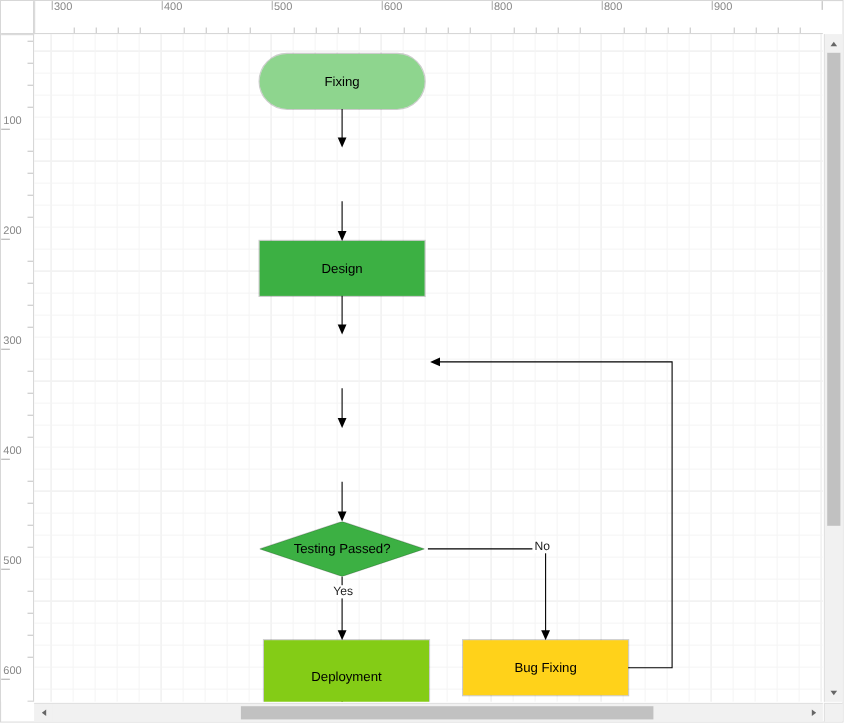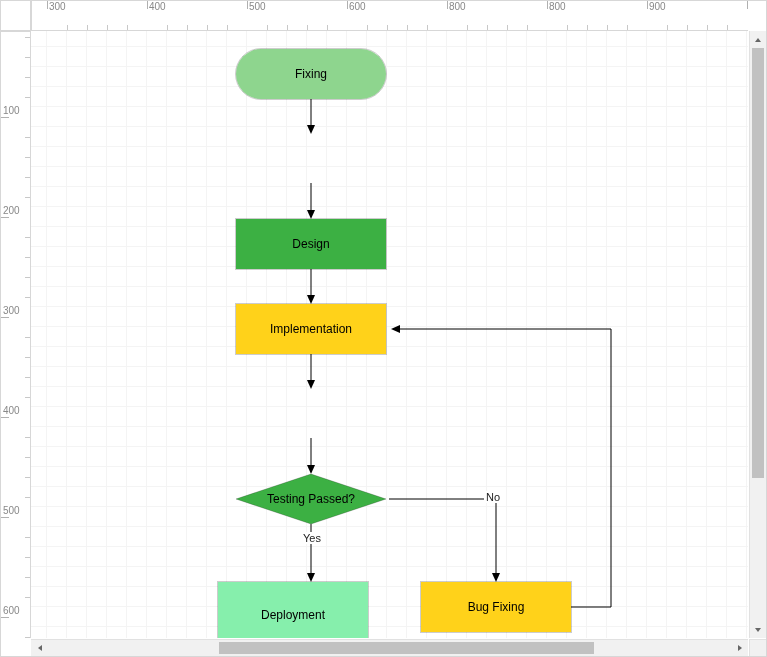--- a/index.html
+++ b/index.html
@@ -322,30 +322,27 @@
 
       <div class="edge-label" style="left:270px;top:501px">Yes</div>
       <div class="edge-label" style="left:453px;top:460px">No</div>
 
       <div class="node terminator" style="left:205px;top:18px;width:150px;height:50px;background:#8ED58E">
         <span>Fixing</span>
       </div>
       <div class="node process" style="left:205px;top:188px;width:150px;height:50px;background:#3CB043">
         <span>Design</span>
       </div>
-      <div class="node process" style="left:205px;top:273px;width:150px;height:50px;background:#FFD21A">
-        <span>Implementation</span>
-      </div>
       <div class="node decision" style="left:205px;top:443px;width:150px;height:50px">
         <svg viewBox="0 0 150 50" width="150" height="50">
           <polygon points="75,0 150,25 75,50 0,25" fill="#3CB043" stroke="rgba(0,0,0,0.2)"></polygon>
         </svg>
         <span class="lbl">Testing Passed?</span>
       </div>
-      <div class="node process" style="left:187px;top:551px;width:150px;height:66px;background:#86efac">
+      <div class="node process" style="left:209px;top:551px;width:150px;height:66px;background:#84cc16">
         <span>Deployment</span>
       </div>
       <div class="node process" style="left:390px;top:551px;width:150px;height:50px;background:#FFD21A">
         <span>Bug Fixing</span>
       </div>
 
     </div>
   </div>
 
   <div class="scroll-v">

